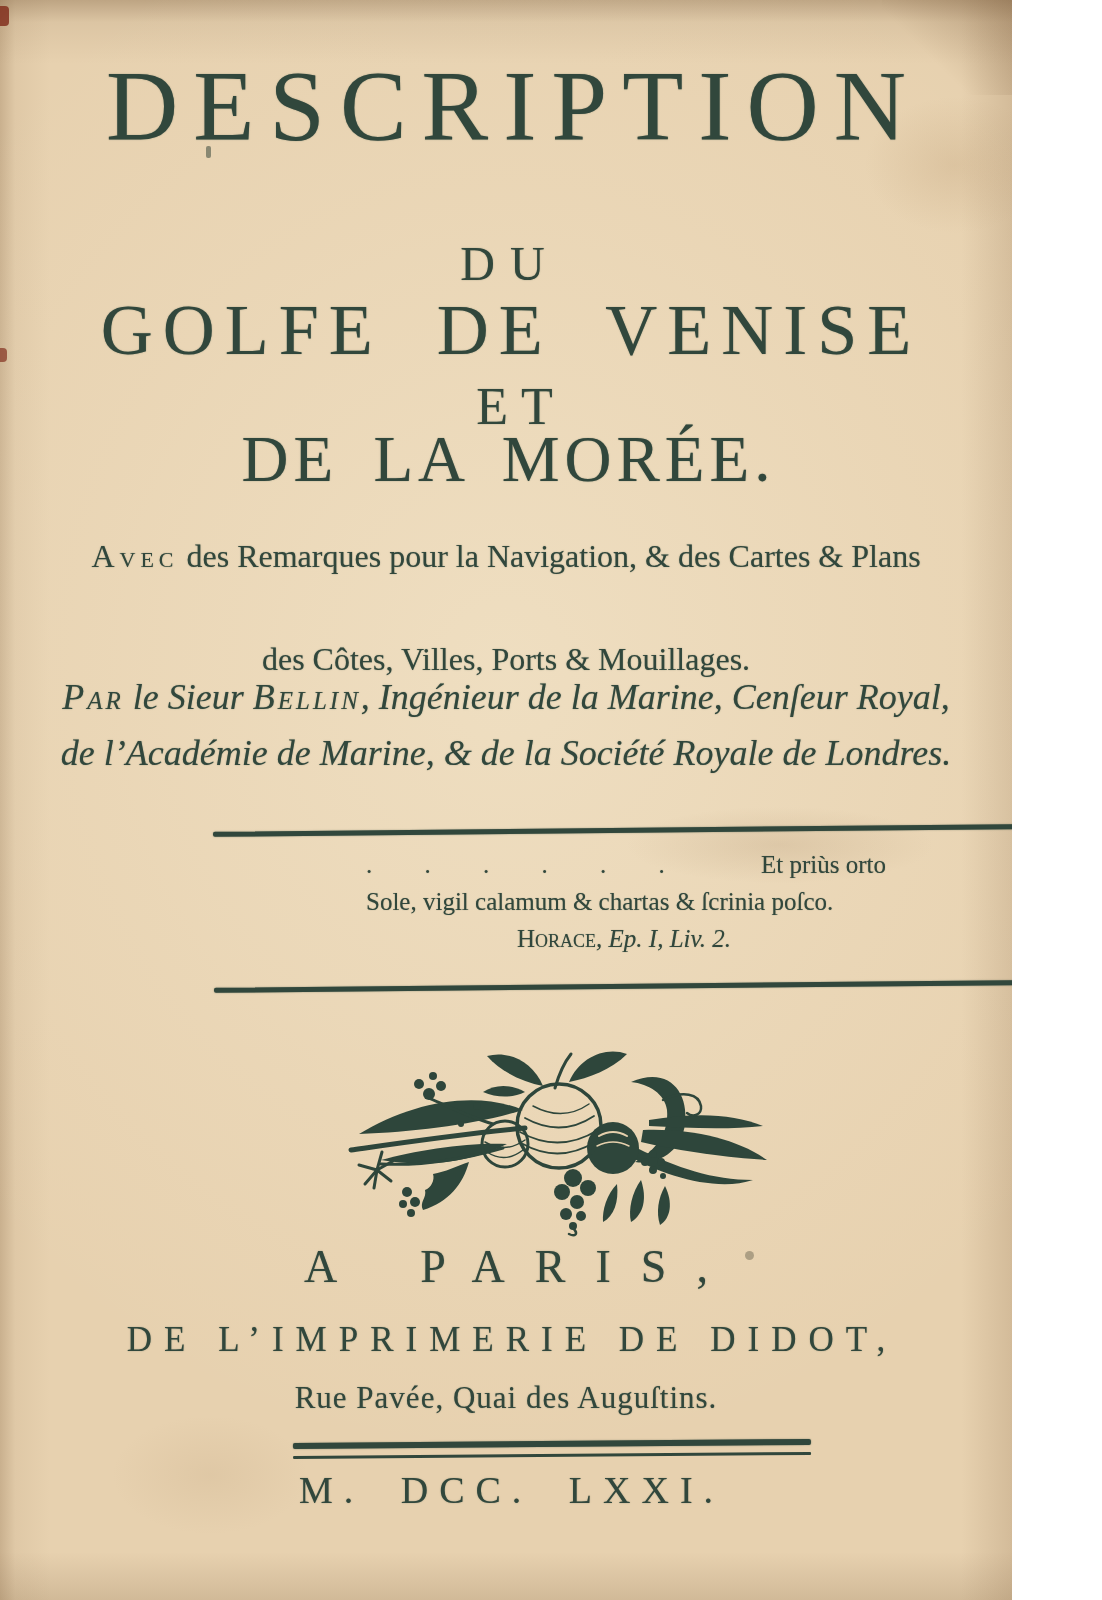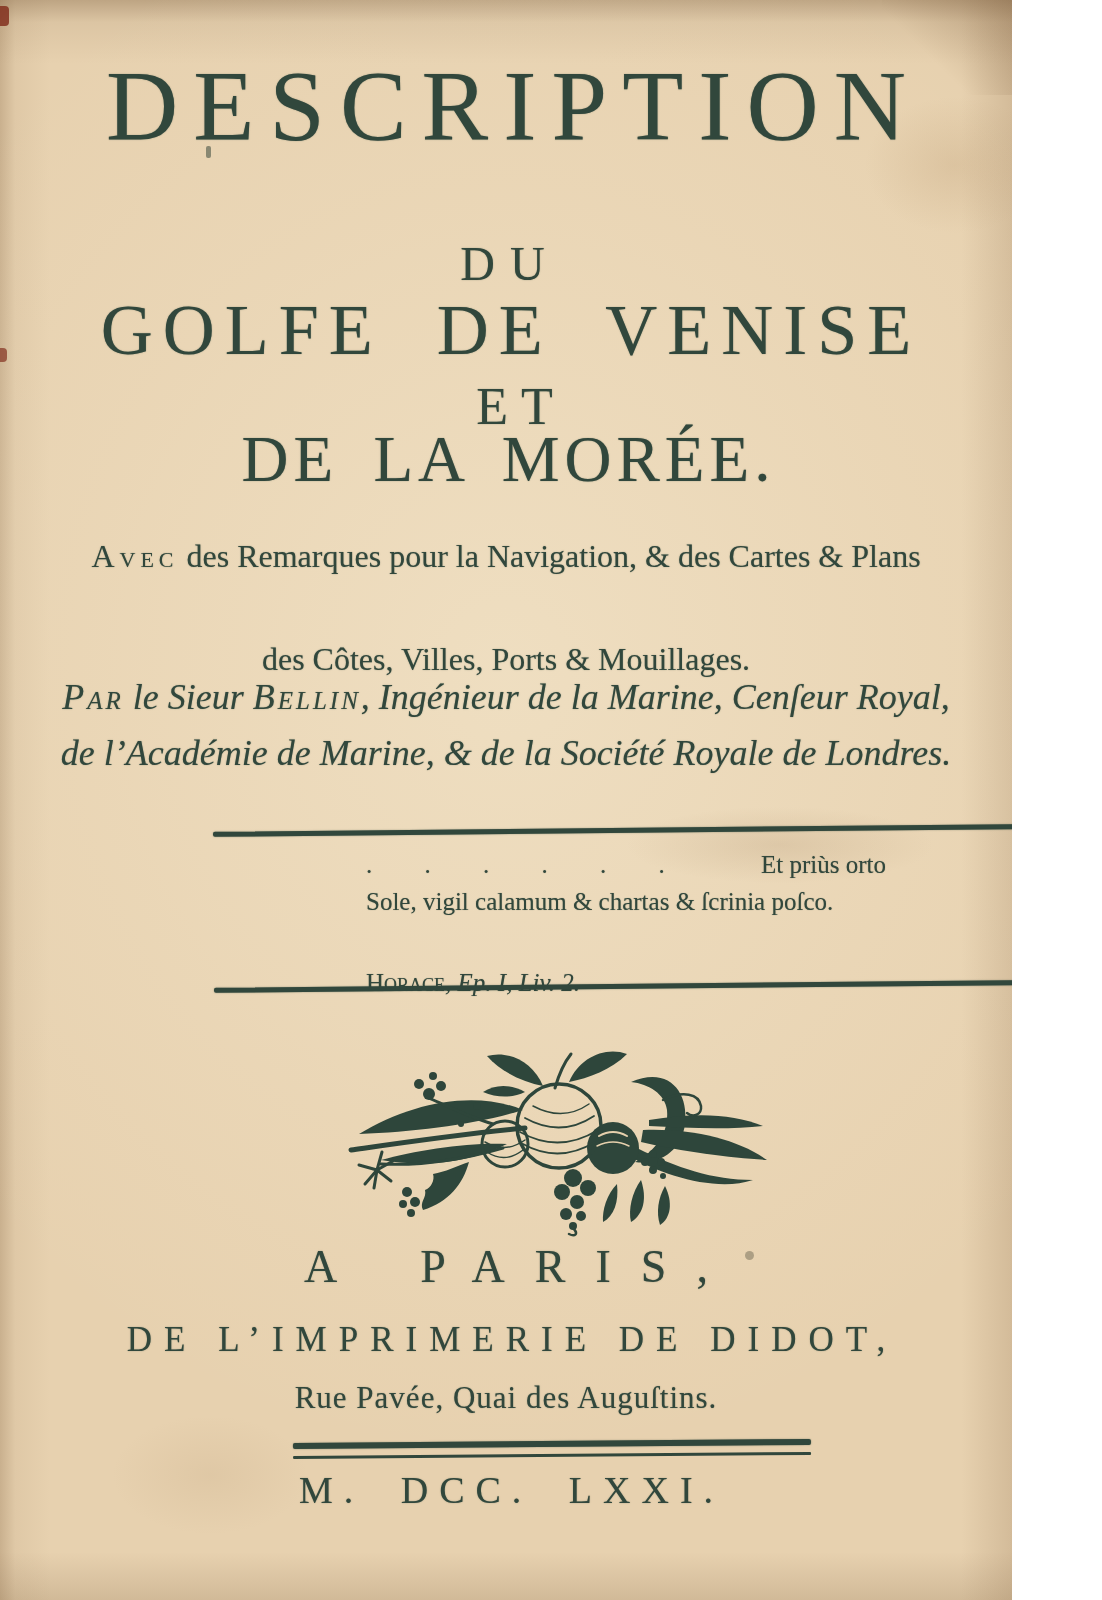--- a/index.html
+++ b/index.html
@@ -40,21 +40,21 @@
         box-shadow:0 0 1.5px rgba(44,66,54,0.6);}
   .rule1{top:828px;left:213px;width:802px;transform:rotate(-0.55deg);}
   .rule2{top:984px;left:214px;width:801px;transform:rotate(-0.55deg);}
   
   .epigraph{position:absolute;top:846px;left:366px;width:520px;font-size:25px;
             line-height:37px;text-shadow:0 0 1px rgba(44,66,54,0.5);}
   .ep-row{display:flex;justify-content:space-between;align-items:baseline;white-space:nowrap;}
   .dots1{letter-spacing:18px;word-spacing:10px;}
   .dots2{letter-spacing:16px;word-spacing:8px;}
   .ep-l2,.ep-l3{white-space:nowrap;}
-  .ep-l4{text-align:left;padding-right:4px;white-space:nowrap;margin-top:44px;}
+  .ep-l4{text-align:center;padding-right:4px;white-space:nowrap;}
   .it{font-style:italic;}
   
   .ornament{position:absolute;top:1032px;left:311px;width:480px;height:205px;}
   
   .city{top:1240px;font-size:46px;letter-spacing:30px;word-spacing:14px;padding-left:30px;}
   .printer{top:1320px;font-size:35px;letter-spacing:12px;padding-left:12px;}
   .address{top:1380px;font-size:31px;letter-spacing:1px;}
   .double-rule{position:absolute;top:1441px;left:293px;width:518px;transform:rotate(-0.45deg);}
   .dr-thick{height:6px;background:#31473c;border-radius:2px;box-shadow:0 0 1.5px rgba(44,66,54,0.6);}
   .dr-thin{height:2.5px;background:#31473c;margin-top:7px;border-radius:1px;}

